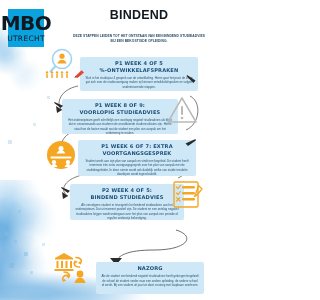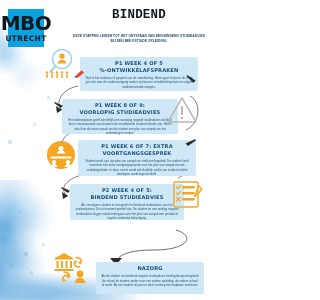--- a/index.html
+++ b/index.html
@@ -46,27 +46,27 @@
   .logo{
     position:absolute;left:8px;top:9px;width:36px;height:38px;
     background:#0aa3e0;display:flex;flex-direction:column;
     align-items:center;justify-content:center;line-height:1;
   }
   .logo-main{
     color:#101820;font-weight:bold;font-size:20px;letter-spacing:-.5px;
     font-family:"DejaVu Sans",sans-serif;
   }
   .logo-sub{
-    color:#101820;font-weight:bold;font-size:7.5px;letter-spacing:.3px;
+    color:#101820;font-weight:normal;font-size:7.5px;letter-spacing:.3px;
     margin-top:2px;font-family:"DejaVu Sans",sans-serif;
   }
   .title{
     position:absolute;left:72px;top:8px;width:134px;text-align:center;
     color:#101820;font-weight:bold;font-size:12.5px;line-height:1.12;
-    letter-spacing:.2px;font-family:Liberation Mono, monospace;
+    letter-spacing:.2px;font-family:Liberation Sans, sans-serif;
   }
   .subtitle{
     position:absolute;left:70px;top:34px;width:138px;text-align:center;
     color:#2a4a66;font-weight:bold;font-size:3.3px;line-height:1.5;
     letter-spacing:.05px;
   }
 
   
   .panel{
     position:absolute;background:#cfe8f7;border-radius:2px;

